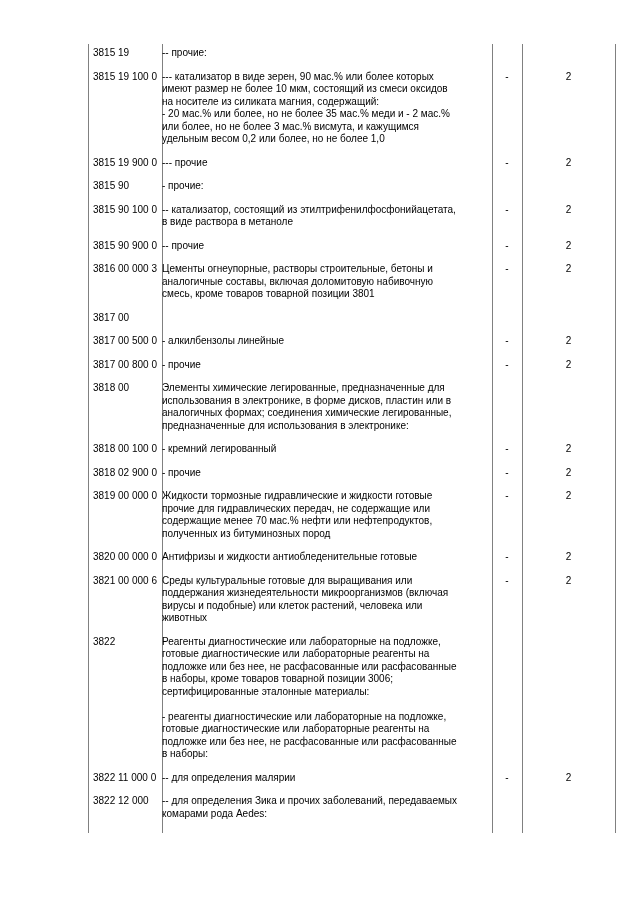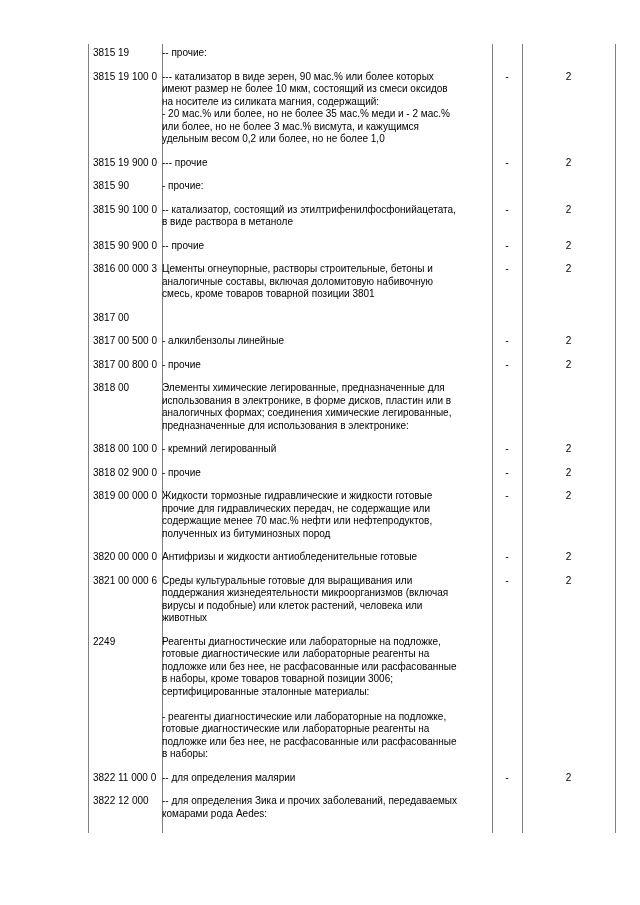--- a/index.html
+++ b/index.html
@@ -190,21 +190,21 @@
       <div class="row">
         <div class="cell code">3821 00 000 6</div>
         <div class="cell desc">Среды культуральные готовые для выращивания или
 поддержания жизнедеятельности микроорганизмов (включая
 вирусы и подобные) или клеток растений, человека или
 животных</div>
         <div class="cell unit">-</div>
         <div class="cell duty">2</div>
       </div>
       <div class="row">
-        <div class="cell code">2249</div>
+        <div class="cell code">3822</div>
         <div class="cell desc">Реагенты диагностические или лабораторные на подложке,
 готовые диагностические или лабораторные реагенты на
 подложке или без нее, не расфасованные или расфасованные
 в наборы, кроме товаров товарной позиции 3006;
 сертифицированные эталонные материалы:
 
 - реагенты диагностические или лабораторные на подложке,
 готовые диагностические или лабораторные реагенты на
 подложке или без нее, не расфасованные или расфасованные
 в наборы:</div>

